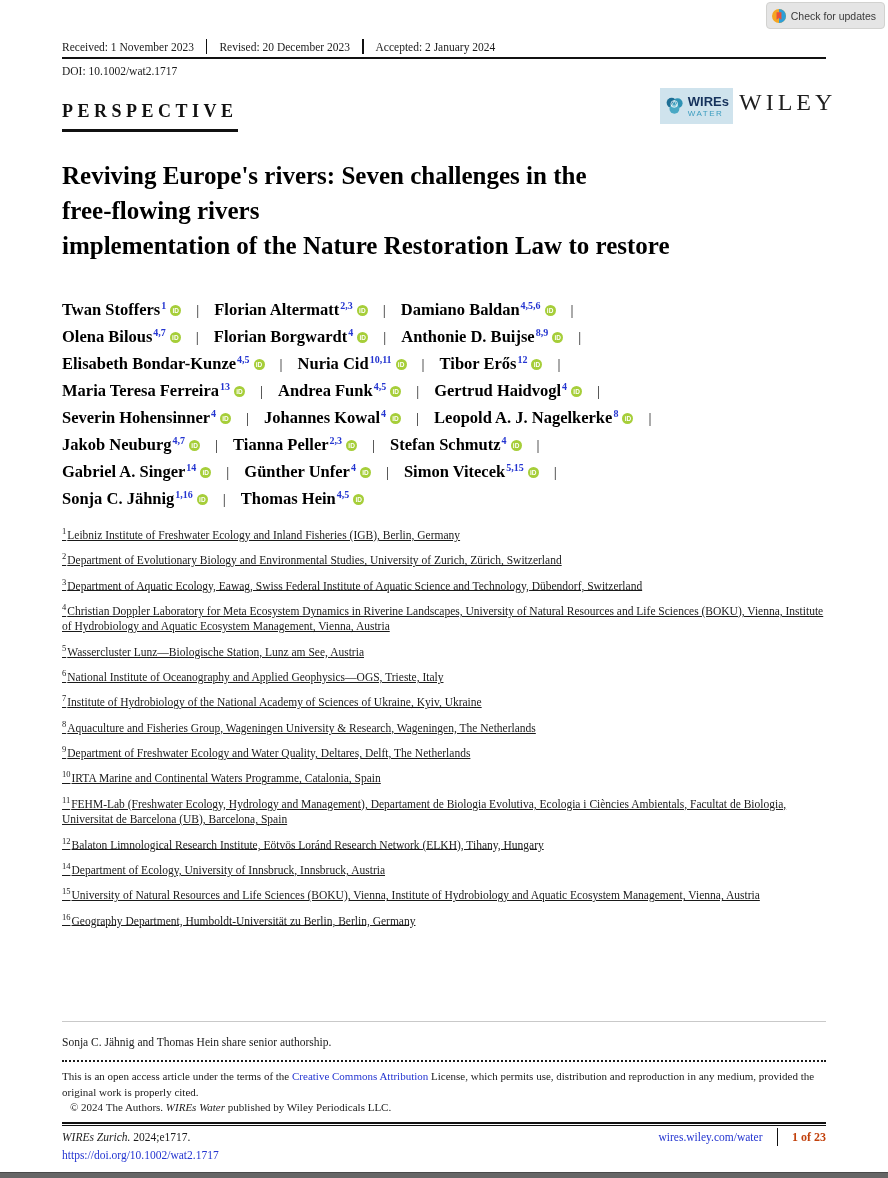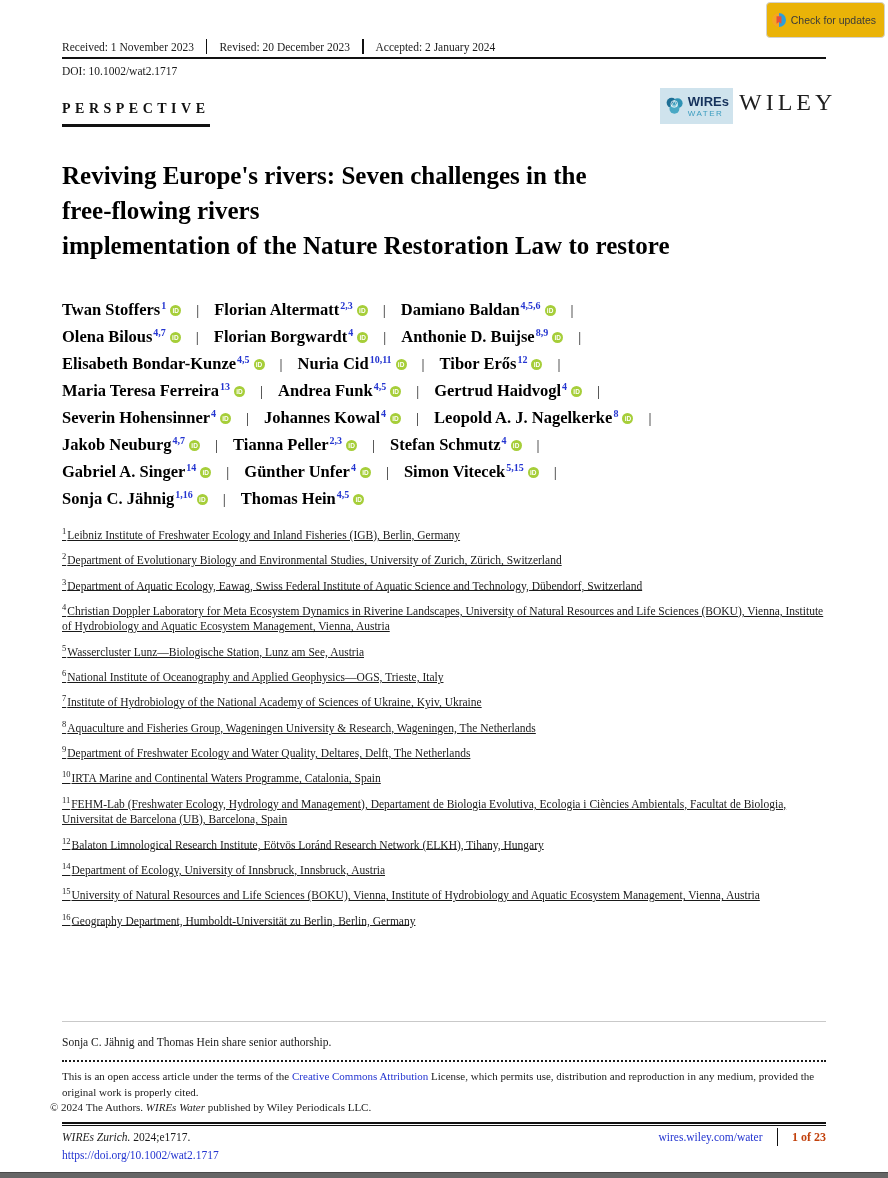--- a/index.html
+++ b/index.html
@@ -1,33 +1,33 @@
 <!DOCTYPE html>
 <html><head>
 <meta charset="utf-8">
 <style>
   * { margin:0; padding:0; box-sizing:border-box; }
   html,body { width:888px; }
   body { font-family:"Liberation Serif", serif; background:#ffffff; color:#111; }
   .page { position:relative; width:888px; height:1178px; background:#fff; overflow:hidden; }
 
   
-  .check-updates { position:absolute; top:2px; right:3px; height:36px; background:#eab308;
+  .check-updates { position:absolute; top:2px; right:3px; height:27px; background:#e5e5e5;
     border:1px solid #d2d2d0; border-radius:4px; display:flex; align-items:center; gap:5px;
     padding:0 8px 0 5px; font-family:"Liberation Sans", sans-serif; font-size:10.5px; color:#3a3a3a; cursor:pointer; }
   .cm-icon { width:14px; height:14px; display:block; }
 
   
   .dates-row { position:absolute; left:62px; top:39px; width:764px; font-size:11.5px; color:#1a1a1a; }
   .vbar { display:inline-block; width:1.5px; height:15px; background:#111; vertical-align:-3px; margin:0 12px; }
   .rule-thick { position:absolute; left:62px; top:57px; width:764px; height:2px; background:#111; }
   .doi-line { position:absolute; left:62px; top:65px; font-size:11.5px; color:#1a1a1a; }
 
   
-  .article-type { position:absolute; left:62px; top:101px; font-size:14px; font-weight:bold;
+  .article-type { position:absolute; left:62px; top:101px; font-size:18px; font-weight:bold;
     letter-spacing:4.5px; border-bottom:3px solid #111; padding-bottom:7px; color:#111;text-align:right; }
   .wires-box { position:absolute; left:660px; top:88px; width:73px; height:36px; background:#cfe3ed;
     display:flex; align-items:center; gap:3px; padding:3px 4px; }
   .wires-text { line-height:1; }
   .wires-word { font-family:"Liberation Sans", sans-serif; font-weight:bold; font-size:13px; color:#16325c; }
   .water-word { font-family:"Liberation Sans", sans-serif; font-size:8px; letter-spacing:1.5px; color:#3a9cbf; margin-top:2px; }
   .wiley-word { position:absolute; left:739px; top:89px; font-size:24px; letter-spacing:4px; color:#1f1f1f; }
 
   
   .title { position:absolute; left:62px; top:158px; width:775px; font-size:25px; font-weight:bold; color:#000; }
@@ -46,21 +46,21 @@
   
   .affils { position:absolute; left:62px; top:524px; width:766px; }
   .affil { font-size:11.5px; color:#1a1a1a; line-height:15.5px; margin-bottom:6px;text-decoration:underline; }
   .affil sup { font-size:8.5px; color:#1a1a1a; margin-right:1px; }
 
   
   .rule-thin { position:absolute; left:62px; top:1021px; width:764px; height:1px; background:#c9c9c9; }
   .senior { position:absolute; left:62px; top:1036px; font-size:11.5px; color:#1a1a1a; }
   .rule-dotted { position:absolute; left:62px; top:1060px; width:764px; border-top:2px dotted #1a1a1a; }
   .license { position:absolute; left:62px; top:1068px; width:764px; font-size:11px; line-height:16px; color:#1a1a1a; }
-  .copyright { position:absolute; left:50px; top:1101px; font-size:11px; color:#1a1a1a; }
+  .copyright { position:absolute; left:70px; top:1101px; font-size:11px; color:#1a1a1a; }
   .link { color:#2334d0; text-decoration:none; cursor:pointer; }
 
   
   .rule-double { position:absolute; left:62px; top:1122px; width:764px; height:4px;
     border-top:2.5px solid #111; border-bottom:1px solid #111; }
   .footer-left { position:absolute; left:62px; top:1131px; font-size:11.5px; color:#1a1a1a; }
   .footer-doi { position:absolute; left:62px; top:1149px; font-size:11.5px; }
   .footer-right { position:absolute; right:62px; top:1128px; display:flex; align-items:center; font-size:11.5px; }
   .footer-div { width:1.5px; height:18px; background:#111; margin:0 14px; }
   .page-info { font-weight:bold; font-size:12px; color:#c2410c; }

